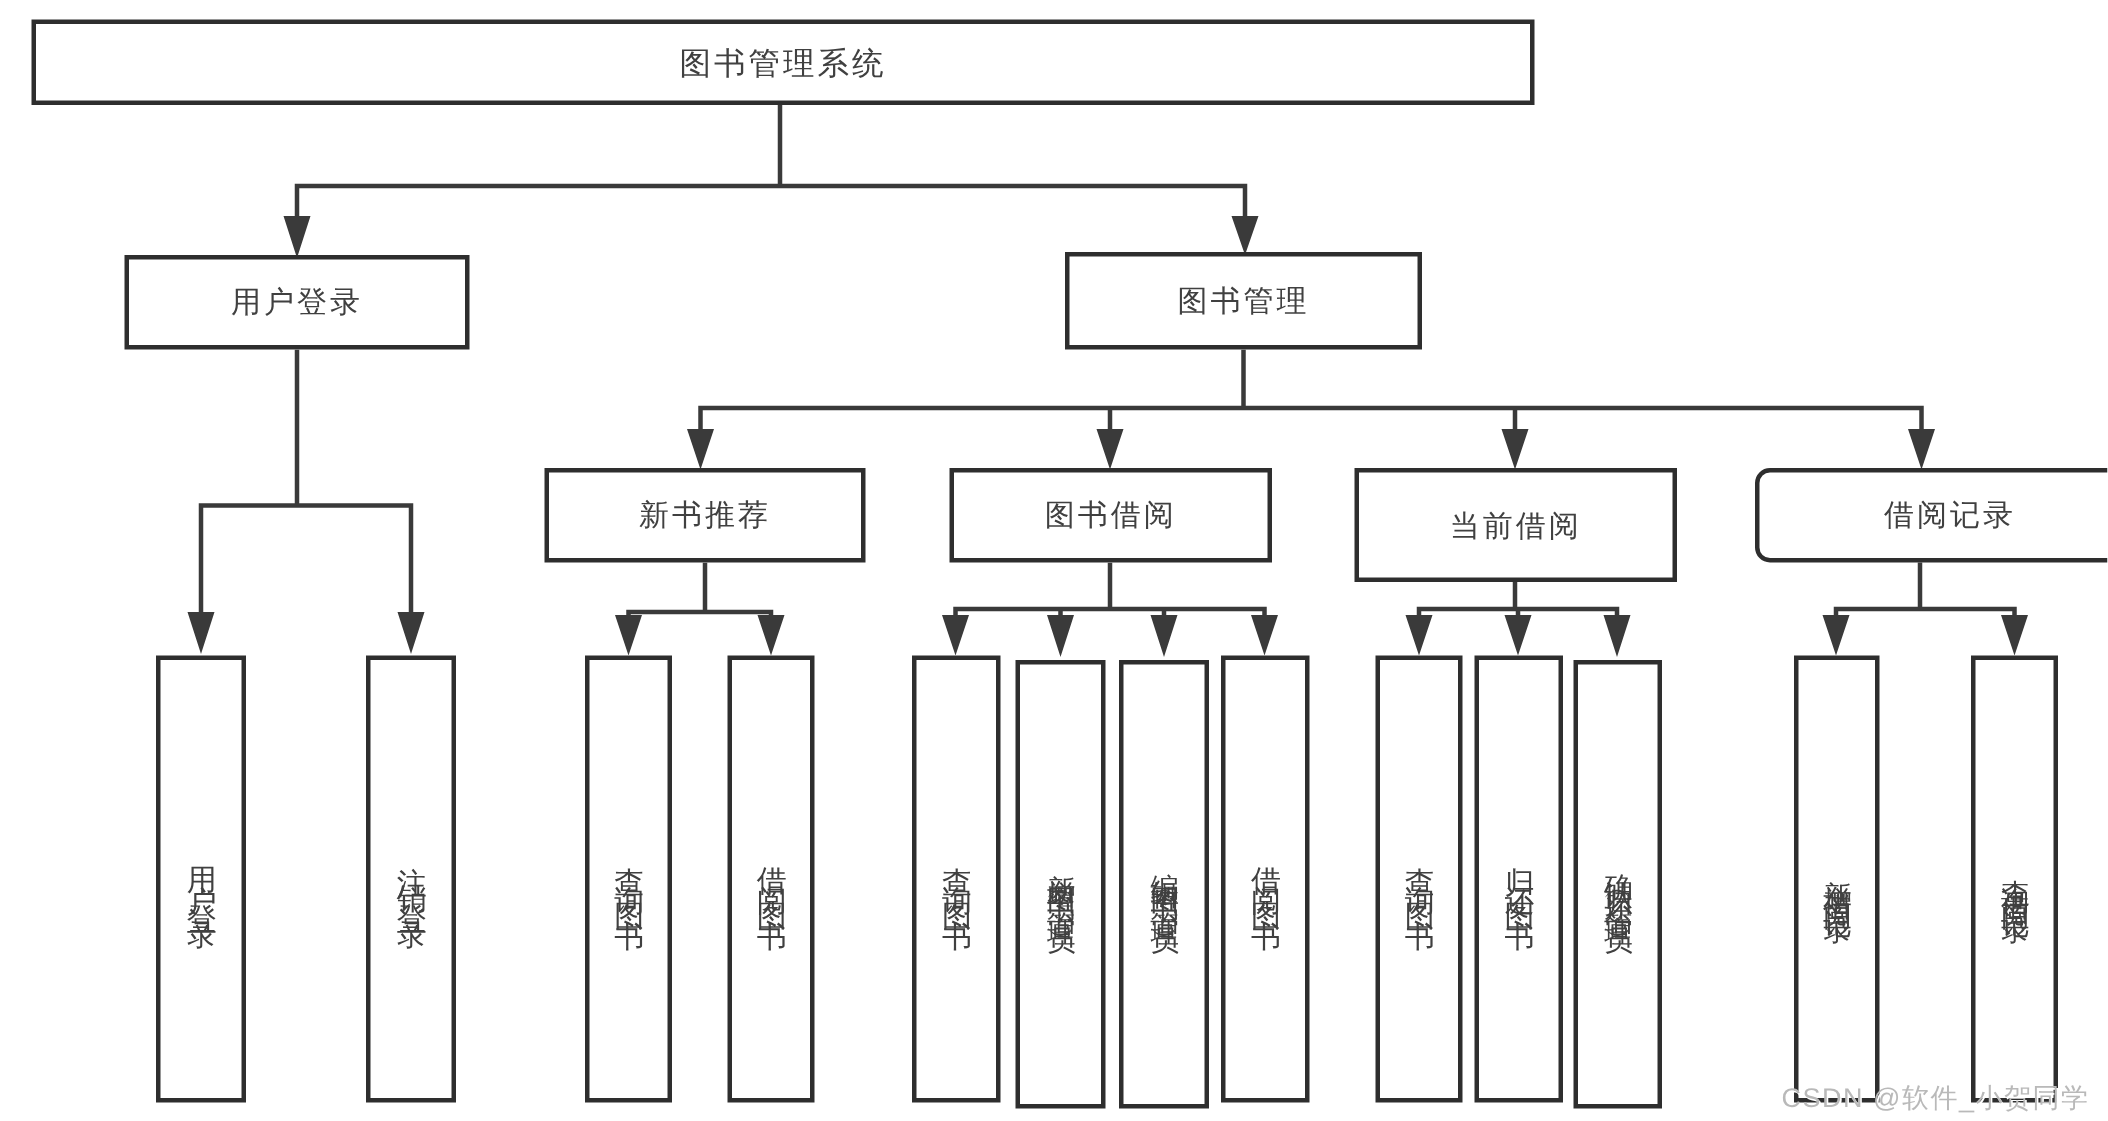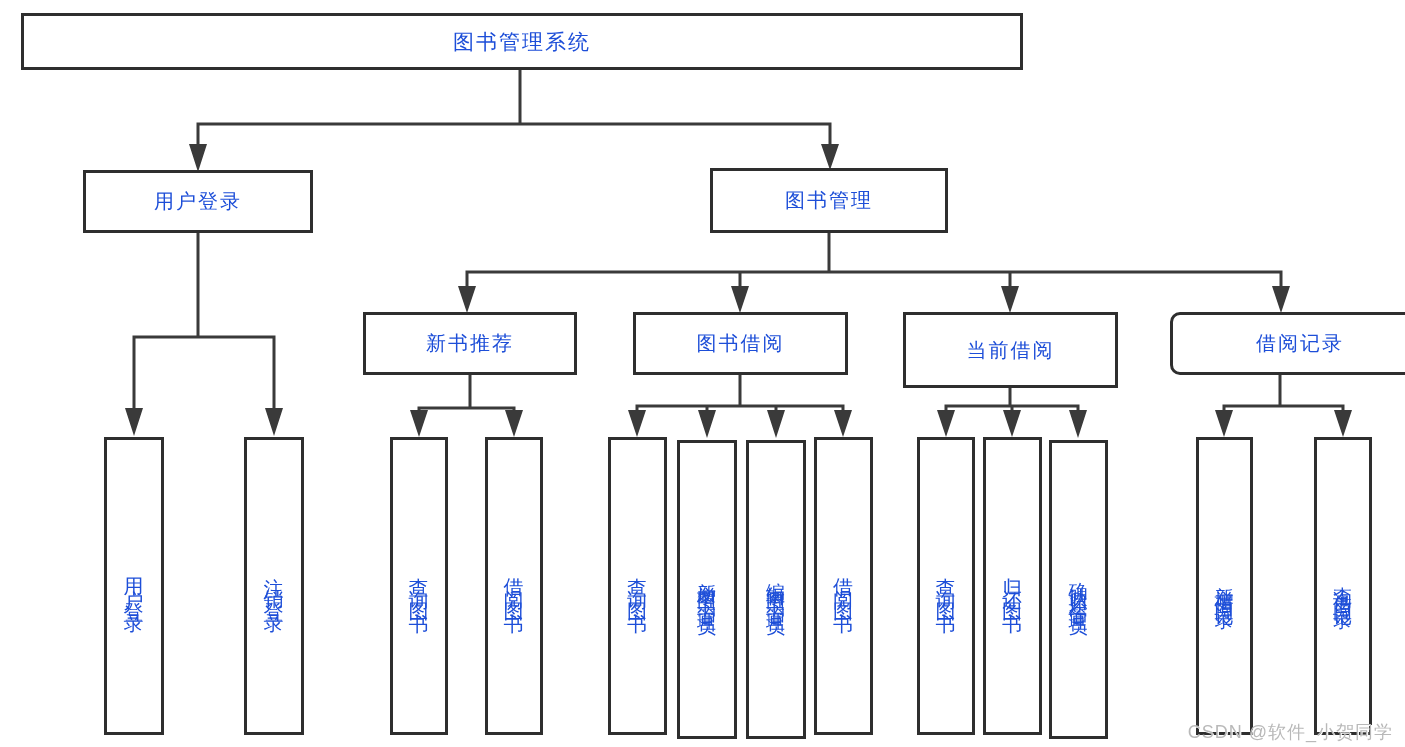--- a/index.html
+++ b/index.html
@@ -18,21 +18,21 @@
     width: 1405px; height: 747px;
     z-index: 1;
   }
   .node {
     position: absolute;
     border: 3px solid #2e2e2e;
     background: #ffffff;
     display: flex;
     align-items: center;
     justify-content: center;
-    color: #1d4ed8;
+    color: #404040;
     z-index: 2;
   }
   .h-node span { font-size: 20px; letter-spacing: 2px; white-space: nowrap; }
   .root-node span { font-size: 21px; }
   .leaf {
     top: 437px;
     height: 298px;
     writing-mode: vertical-rl;
     text-orientation: mixed;
   }

